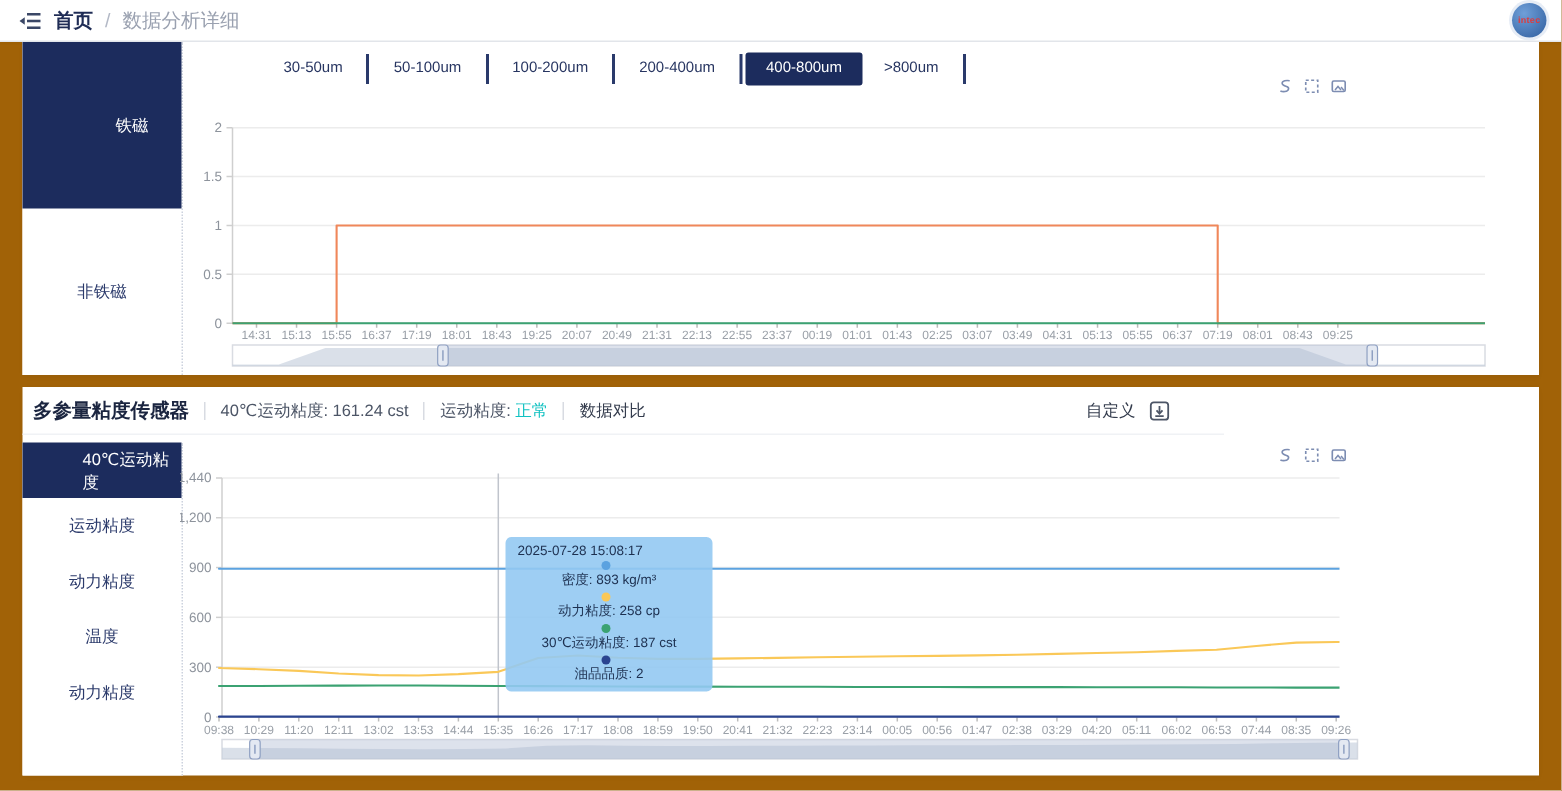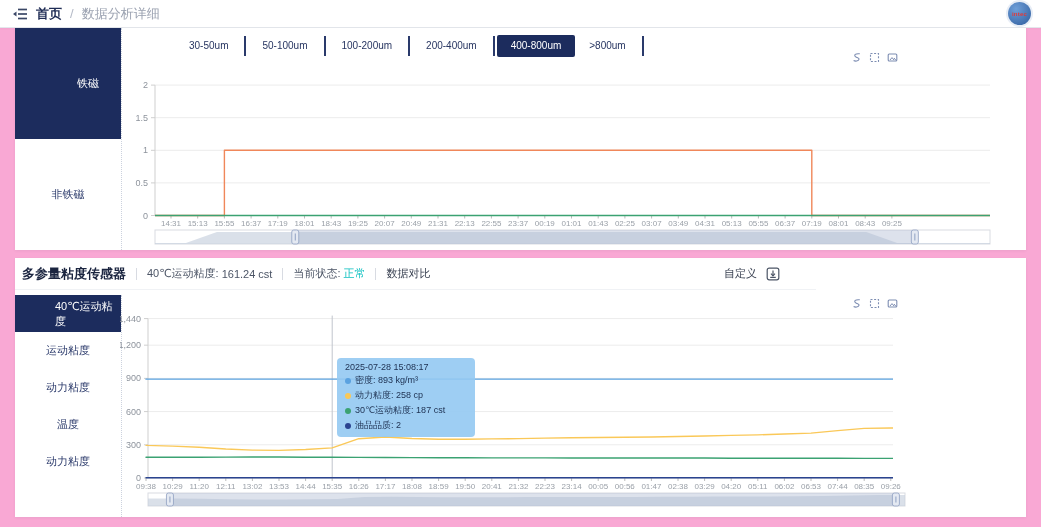--- a/index.html
+++ b/index.html
@@ -1,16 +1,16 @@
 <!DOCTYPE html>
 <html><head>
 <meta charset="utf-8">
 <style>
   html,body{margin:0;padding:0;background:#eef0f3;}
-  .page{position:relative;width:1041px;height:527px;background:#f9a8d4;overflow:hidden;
+  .page{position:relative;width:1041px;height:527px;background:#a16207;overflow:hidden;
         font-family:"Liberation Sans","DejaVu Sans",sans-serif;}
   
   .appbar{position:absolute;left:0;top:0;width:1041px;height:27px;background:#fff;
           border-bottom:1px solid #e4e7ec;box-shadow:0 1px 2px rgba(0,0,0,.04);
           display:flex;align-items:center;}
   .crumb{display:flex;align-items:center;gap:8px;margin-left:12px;}
   .crumb-root{font-size:13px;font-weight:bold;color:#1f2c55;cursor:pointer;}
   .crumb-sep{font-size:13px;color:#b3b9c6;}
   .crumb-cur{font-size:13px;color:#9aa1b0;}
   .avatar{position:absolute;right:10px;top:2px;width:23px;height:23px;border-radius:50%;
@@ -56,21 +56,21 @@
   .stat-sep{width:1px;height:12px;background:#d8dbe2;margin:0 10px;}
   .stat-label{font-size:11px;color:#4c5566;}
   .stat-value{font-size:11px;color:#4c5566;margin-left:3px;}
   .stat-link{font-size:11px;color:#343c4d;cursor:pointer;}
   .p2-right{margin-left:auto;margin-right:36px;display:flex;align-items:center;gap:9px;}
   .custom-btn{font-size:11px;color:#343c4d;cursor:pointer;}
   
   .tooltip{position:absolute;left:322px;top:100px;width:122px;background:rgba(147,201,242,.9);
            border-radius:4px;padding:4px 8px 5px 8px;z-index:5;pointer-events:none;}
   .tt-title{font-size:9px;color:#1d3050;margin-bottom:2px;}
-  .tt-row{display:flex;align-items:center;margin-top:2px;}
+  .tt-row{display:flex;align-items:center;margin-top:2px;flex-direction:column;}
   .tt-dot{width:6px;height:6px;border-radius:50%;margin-right:4px;flex:0 0 auto;}
   .tt-text{font-size:9px;color:#1d3050;white-space:nowrap;}
 </style>
 </head>
 <body>
 
 <div class="page">
 
   <div class="appbar">
     <div class="crumb">
@@ -206,21 +206,21 @@
   </div>
 
   <div class="card card2">
     <div class="p2-head">
       <span class="p2-title">多参量粘度传感器</span>
       <div class="stats" id="stats-row">
           <div class="stat-sep"></div>
           <span class="stat-label">40℃运动粘度:</span>
           <span class="stat-value">161.24 cst</span>
           <div class="stat-sep"></div>
-          <span class="stat-label">当前状态:</span>
+          <span class="stat-label">运动粘度:</span>
           <span class="stat-value" style="color: rgb(19, 194, 194);">正常</span>
           <div class="stat-sep"></div>
           <span class="stat-link">数据对比</span>
         </div>
       <div class="p2-right">
         <span class="custom-btn">自定义</span>
         <svg width="14" height="14" viewBox="0 0 14 14">
           <rect x="1.2" y="1.2" width="11.6" height="11.6" rx="2" fill="none" stroke="#4c5566" stroke-width="1.2"></rect>
           <line x1="7" y1="3.6" x2="7" y2="8.2" stroke="#4c5566" stroke-width="1.2"></line>
           <polyline points="5,6.6 7,8.8 9,6.6" fill="none" stroke="#4c5566" stroke-width="1.2"></polyline>

